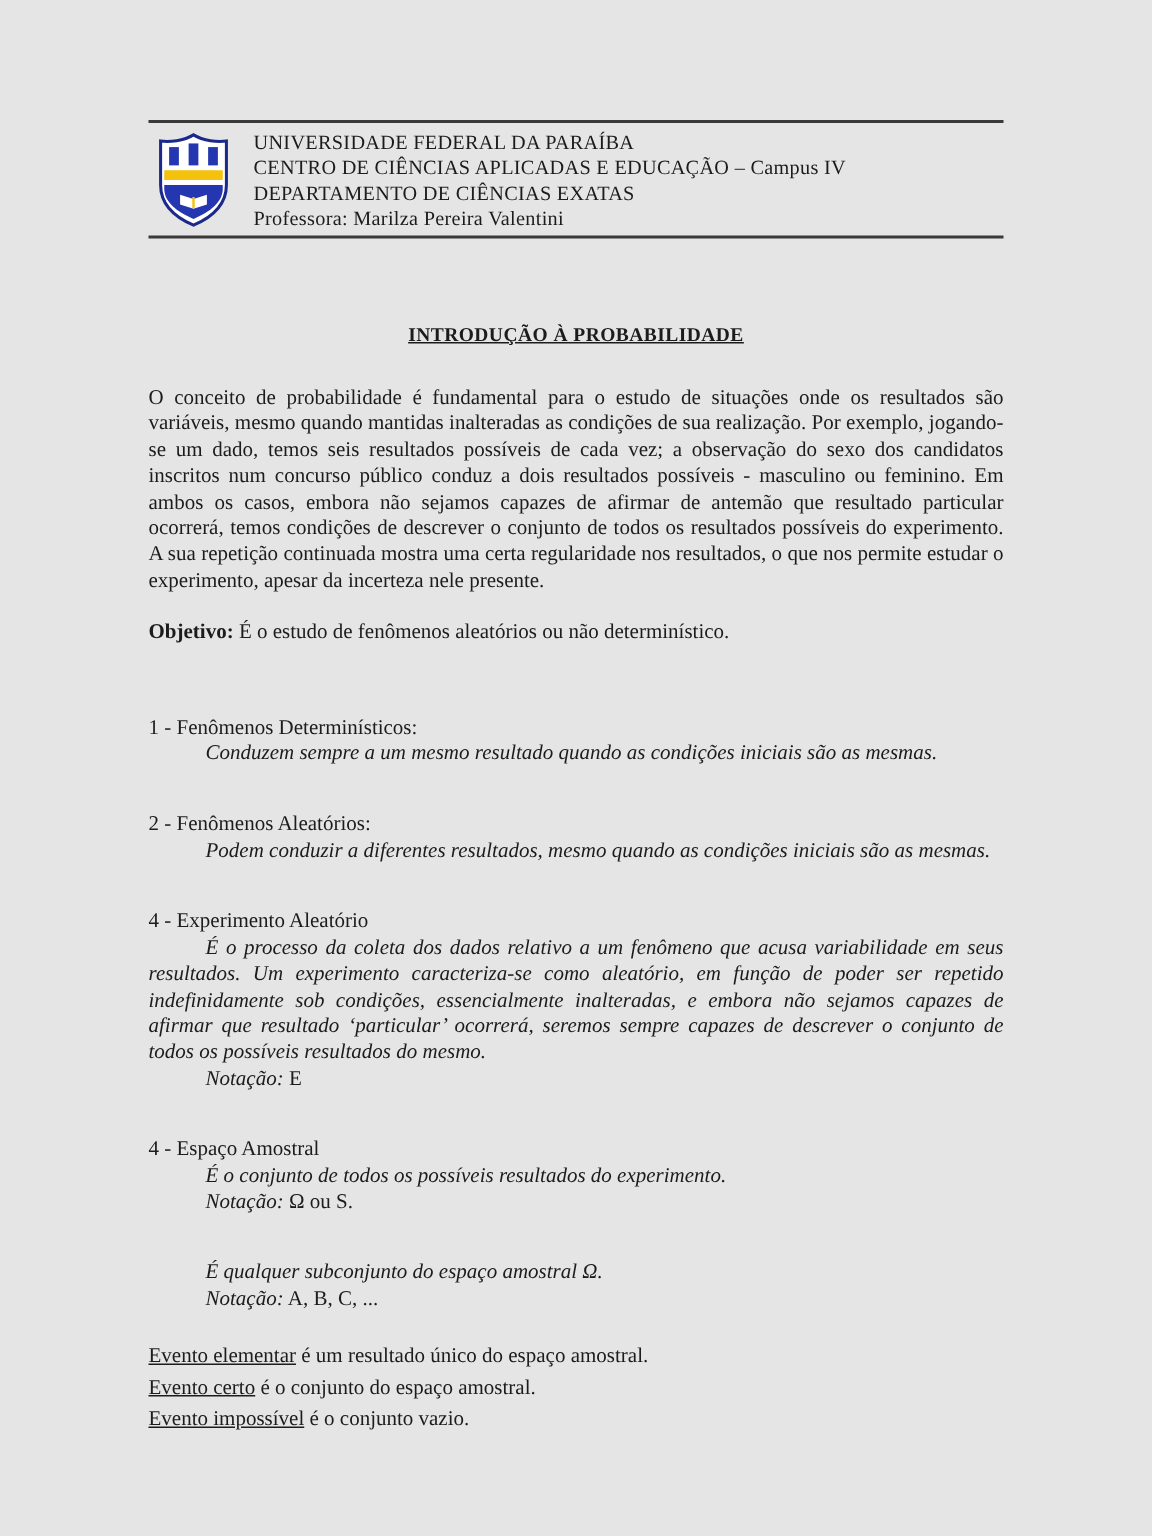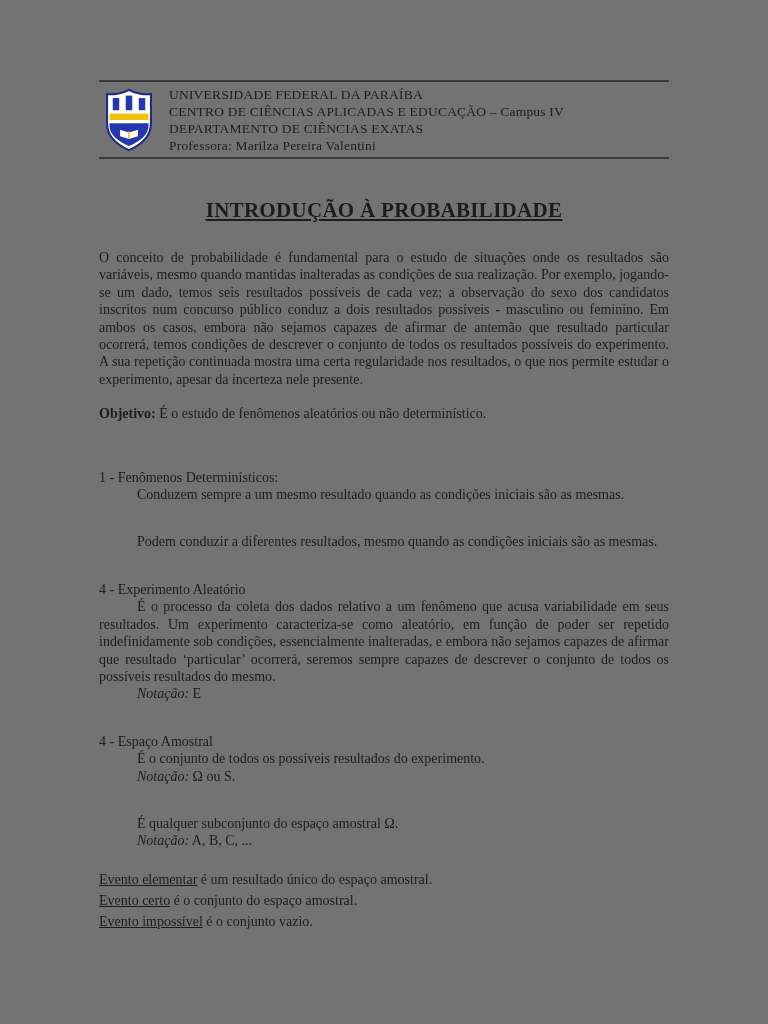--- a/index.html
+++ b/index.html
@@ -8,48 +8,48 @@
   body {
     width: 768px; height: 1024px;
     font-family: "Liberation Serif", "DejaVu Serif", serif;
     color: #1c1c1c;
     position: relative;
     overflow: hidden;
   }
   .page {
     width: 768px; height: 1024px;
     padding: 80px 99px 0 99px;
-    background: #737373;
+    background: #e5e5e5;
   }
 
   
   .letterhead {
     border-top: 2px solid #3a3a3a;
     border-bottom: 2px solid #3a3a3a;
     padding: 4px 2px 3px 2px;
   }
   .letterhead-row { display: flex; align-items: center; gap: 12px; }
   .logo-box { width: 56px; flex: 0 0 56px; display: flex; justify-content: center; }
   .header-lines { font-size: 13.5px; line-height: 17px; letter-spacing: 0.2px; }
   .header-lines div { white-space: nowrap; }
 
   
   .doc-title {
-    margin-top: 39px;
+    margin-top: 56px;
     text-align: center;
-    font-size: 21px;
+    font-size: 13px;
     font-weight: bold;
     text-decoration: underline;
     letter-spacing: 0.3px;
   }
 
   
   p, h2 { font-size: 14px; line-height: 17.4px; }
   .justify { text-align: justify; }
-  .indent { text-indent: 38px; }
+  .indent { text-indent: 38px; font-style: italic; }
   .intro { margin-top: 26px; }
   .objective { margin-top: 17px; }
   .sec { margin-top: 30px; }
   .sec.first { margin-top: 46px; }
   .sec h2 { font-weight: normal; }
   .notation { margin-left: 38px; }
   .it { font-style: italic; }
   .defs { margin-top: 19px; }
   .def { line-height: 21px; }
   .ul { text-decoration: underline; }
@@ -87,20 +87,21 @@
   <p class="intro justify">O conceito de probabilidade é fundamental para o estudo de situações onde os resultados são variáveis, mesmo quando mantidas inalteradas as condições de sua realização. Por exemplo, jogando-se um dado, temos seis resultados possíveis de cada vez; a observação do sexo dos candidatos inscritos num concurso público conduz a dois resultados possíveis - masculino ou feminino. Em ambos os casos, embora não sejamos capazes de afirmar de antemão que resultado particular ocorrerá, temos condições de descrever o conjunto de todos os resultados possíveis do experimento. A sua repetição continuada mostra uma certa regularidade nos resultados, o que nos permite estudar o experimento, apesar da incerteza nele presente.</p>
 
   <p class="objective"><b>Objetivo:</b><span> É o estudo de fenômenos aleatórios ou não determinístico.</span></p>
 
   <section class="sec first">
     <h2>1 - Fenômenos Determinísticos:</h2>
     <p class="justify indent">Conduzem sempre a um mesmo resultado quando as condições iniciais são as mesmas.</p>
   </section>
 
   <section class="sec">
+    <h2>2 - Fenômenos Aleatórios:</h2>
     <p class="justify indent">Podem conduzir a diferentes resultados, mesmo quando as condições iniciais são as mesmas.</p>
   </section>
 
   <section class="sec">
     <h2>4 - Experimento Aleatório</h2>
     <p class="justify indent">É o processo da coleta dos dados relativo a um fenômeno que acusa variabilidade em seus resultados. Um experimento caracteriza-se como aleatório, em função de poder ser repetido indefinidamente sob condições, essencialmente inalteradas, e embora não sejamos capazes de afirmar que resultado ‘particular’ ocorrerá, seremos sempre capazes de descrever o conjunto de todos os possíveis resultados do mesmo.</p>
     <p class="notation"><span class="it">Notação:</span><span> E</span></p>
   </section>
 
   <section class="sec">

